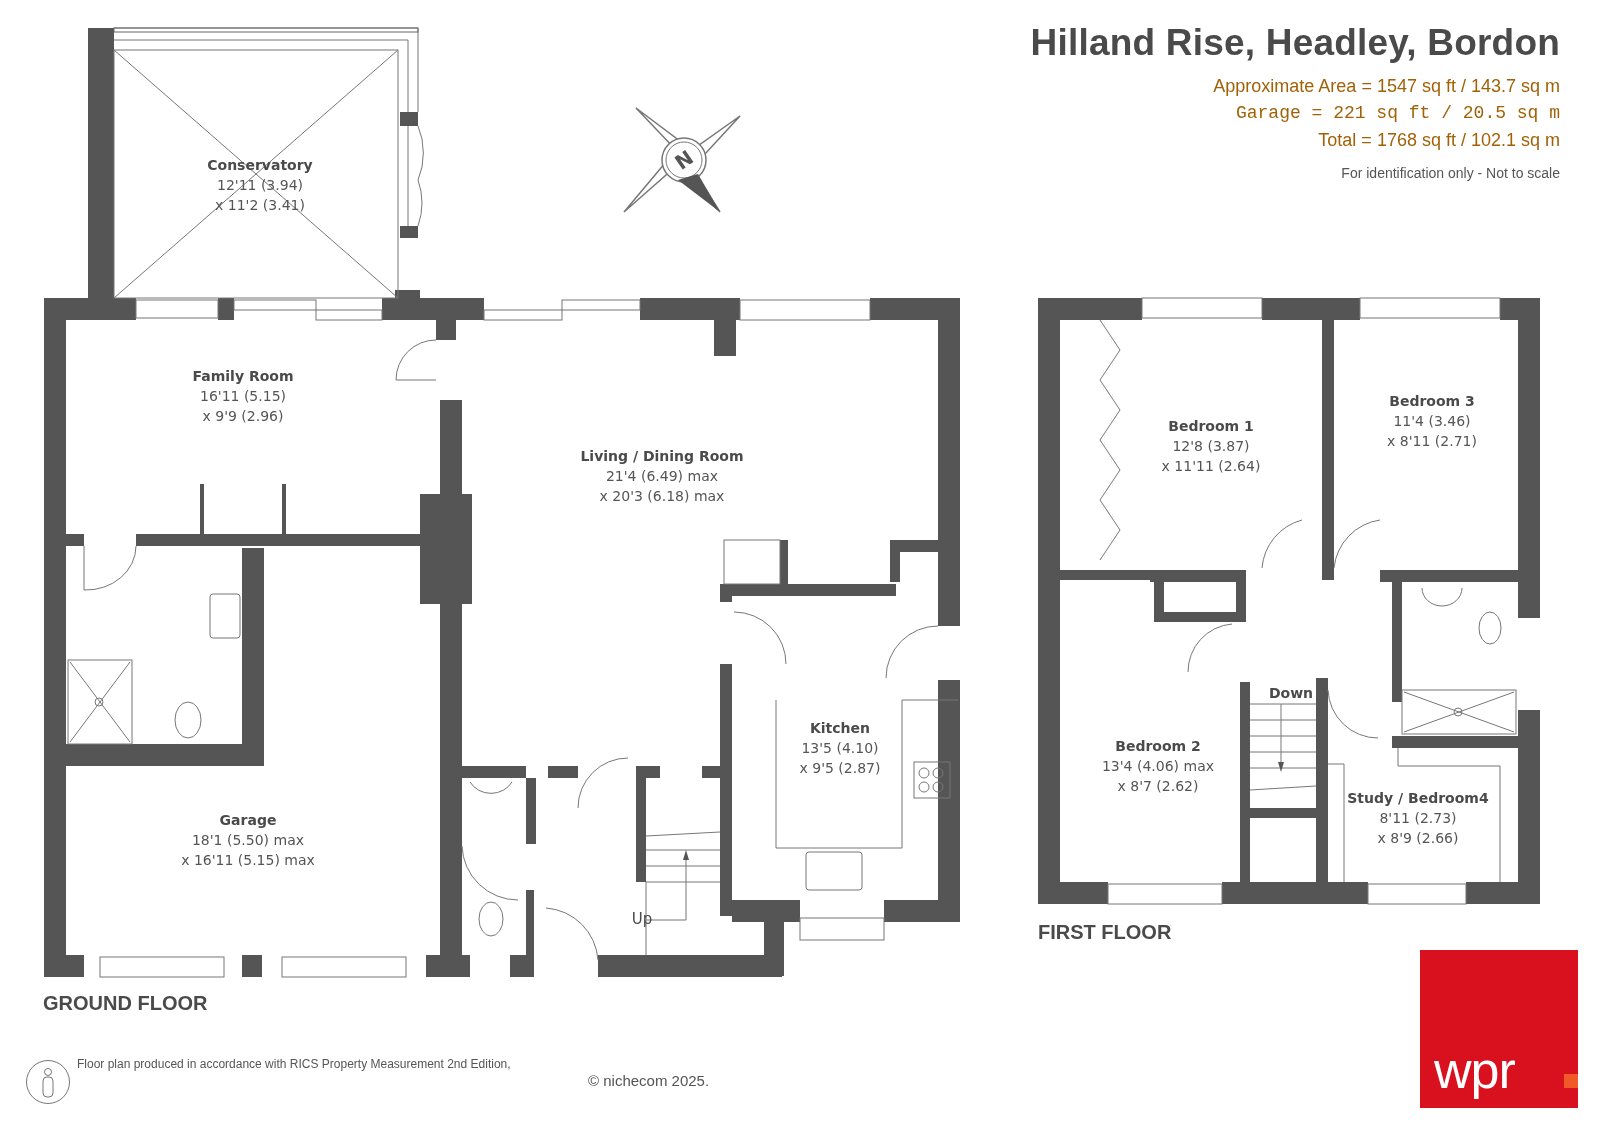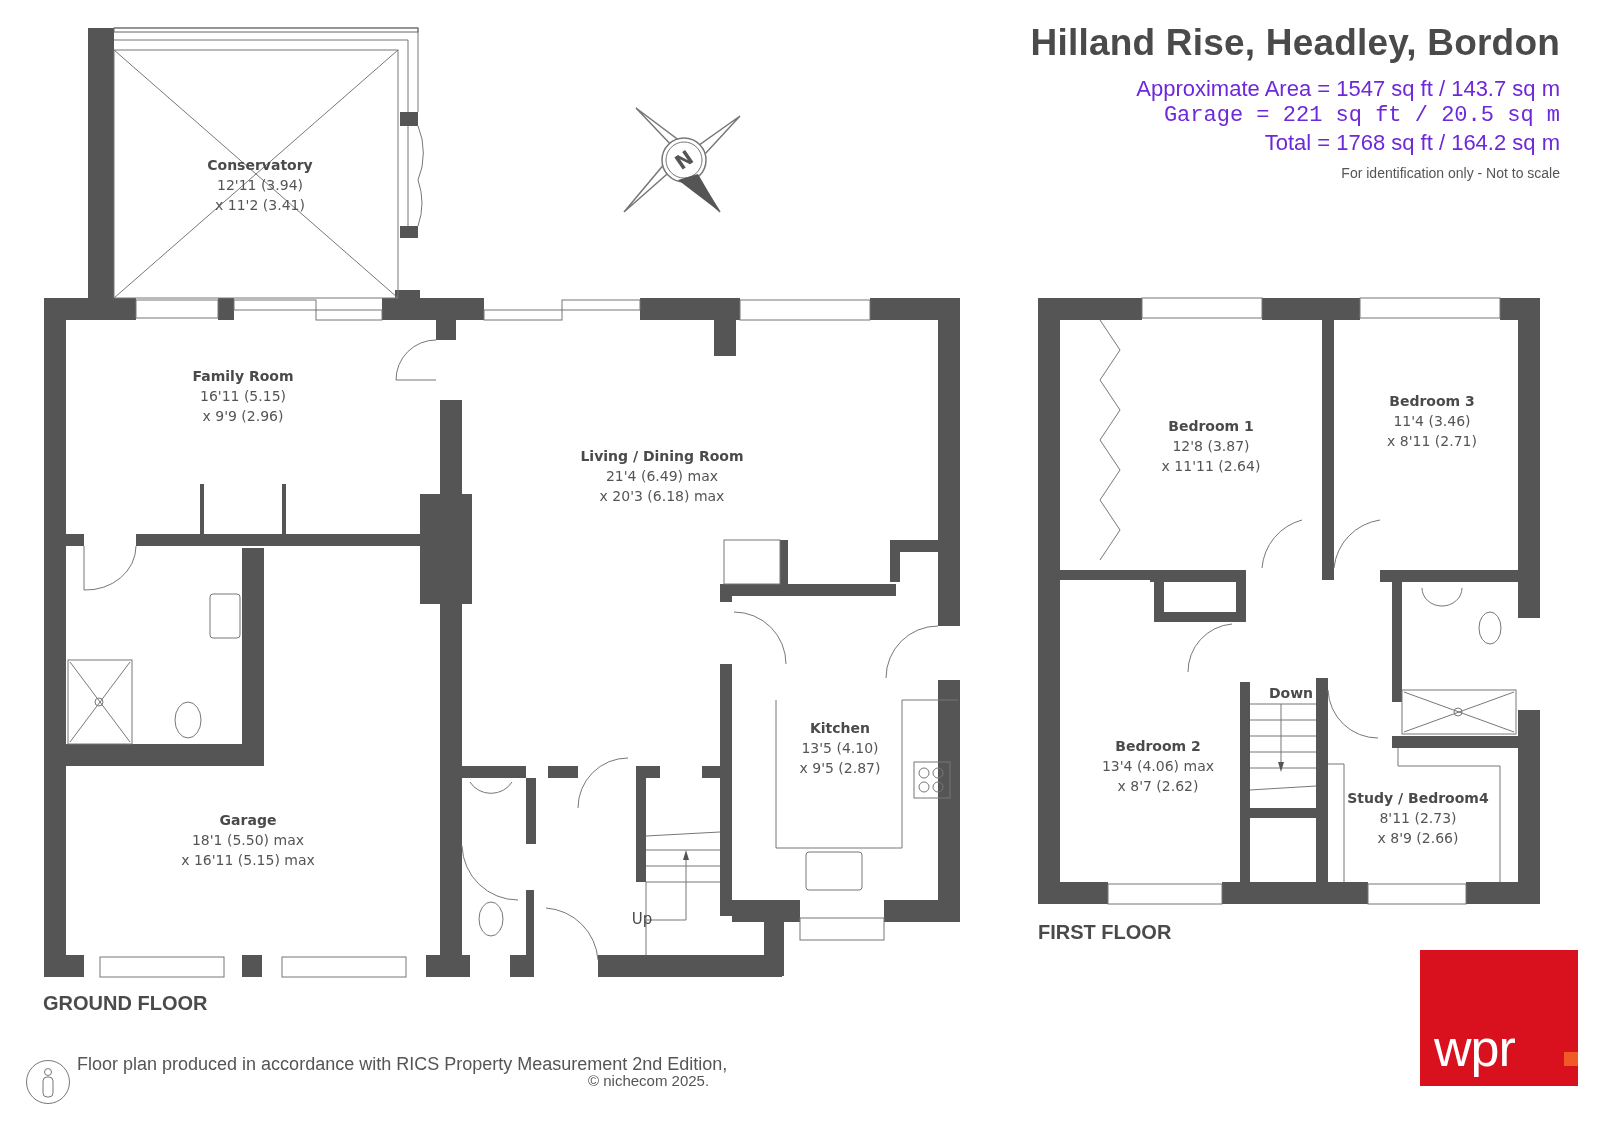--- a/index.html
+++ b/index.html
@@ -1,41 +1,41 @@
 <!DOCTYPE html>
 <html><head>
 <meta charset="utf-8">
 <style>
   html, body { margin:0; padding:0; background:#ffffff; }
   body { width:1600px; height:1131px; position:relative; overflow:hidden; font-family:"Liberation Sans", sans-serif; color:#4a4a4a; }
   .title { position:absolute; right:40px; top:22px; font-size:37px; font-weight:bold; color:#4a4a4a; letter-spacing:0.2px;text-align:right; }
-  .area-line { position:absolute; right:40px; font-size:22px; color:#6d28d9; }
+  .area-line { position:absolute; right:40px; font-size:18px; color:#a16207; }
   .area-1 { top:76px; } .area-2 { top:103px;font-family:Liberation Mono, monospace; } .area-3 { top:130px; }
   .disclaimer { position:absolute; right:40px; top:165px; font-size:14px; color:#555; }
   .floor-label { position:absolute; font-size:20px; font-weight:bold; color:#4a4a4a;text-align:right; }
   .gf-label { left:43px; top:992px; }
   .ff-label { left:1038px; top:921px; }
   .plan { position:absolute; left:0; top:0; }
   .room-label { font-family:"DejaVu Sans", sans-serif; fill:#4a4a4a; text-anchor:middle; }
   .room-name { font-weight:bold; font-size:14px; }
   .room-dim { font-size:14px; fill:#555; }
-  .footer { position:absolute; left:77px; top:1056px; font-size:18px; color:#555; line-height:16px; }
+  .footer { position:absolute; left:77px; top:1056px; font-size:12px; color:#555; line-height:16px; }
   .copyright { position:absolute; left:588px; top:1072px; font-size:15px; color:#555; }
   .person-icon { position:absolute; left:26px; top:1060px; width:42px; height:42px; border:1px solid #777; border-radius:50%; }
-  .logo { position:absolute; left:1420px; top:950px; width:158px; height:136px; background:#d9111f; }
+  .logo { position:absolute; left:1420px; top:950px; width:158px; height:158px; background:#d9111f; }
   .logo-text { position:absolute; left:14px; bottom:8px; font-size:52px; color:#ffffff; font-family:"Liberation Sans", sans-serif; letter-spacing:-1px; }
   .logo-dot { position:absolute; right:0; bottom:20px; width:14px; height:14px; background:#f05a28; }
 </style>
 </head>
 <body>
 
 <div class="title">Hilland Rise, Headley, Bordon</div>
 <div class="area-line area-1">Approximate Area = 1547 sq ft / 143.7 sq m</div>
 <div class="area-line area-2">Garage = 221 sq ft / 20.5 sq m</div>
-<div class="area-line area-3">Total = 1768 sq ft / 164.2 sq m</div>
+<div class="area-line area-3">Total = 1768 sq ft / 102.1 sq m</div>
 <div class="disclaimer">For identification only - Not to scale</div>
 
 <svg class="plan" width="1600" height="1131" viewBox="0 0 1600 1131">
   <g fill="#555555">
 
     <rect x="88" y="28" width="26" height="272"></rect>
     <rect x="114" y="28" width="304" height="4" fill="none" stroke="#666" stroke-width="1"></rect>
     <rect x="400" y="112" width="18" height="14"></rect>
     <rect x="400" y="226" width="18" height="12"></rect>
     <rect x="395" y="290" width="25" height="10"></rect>

